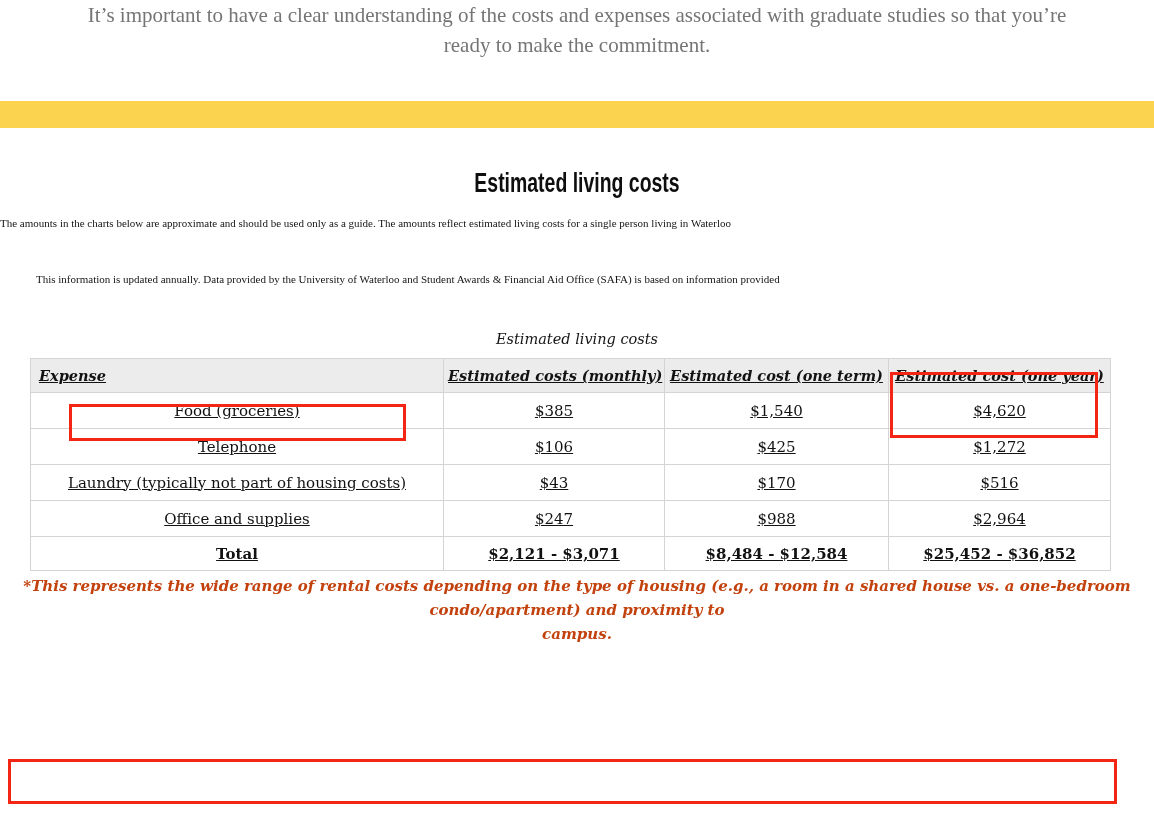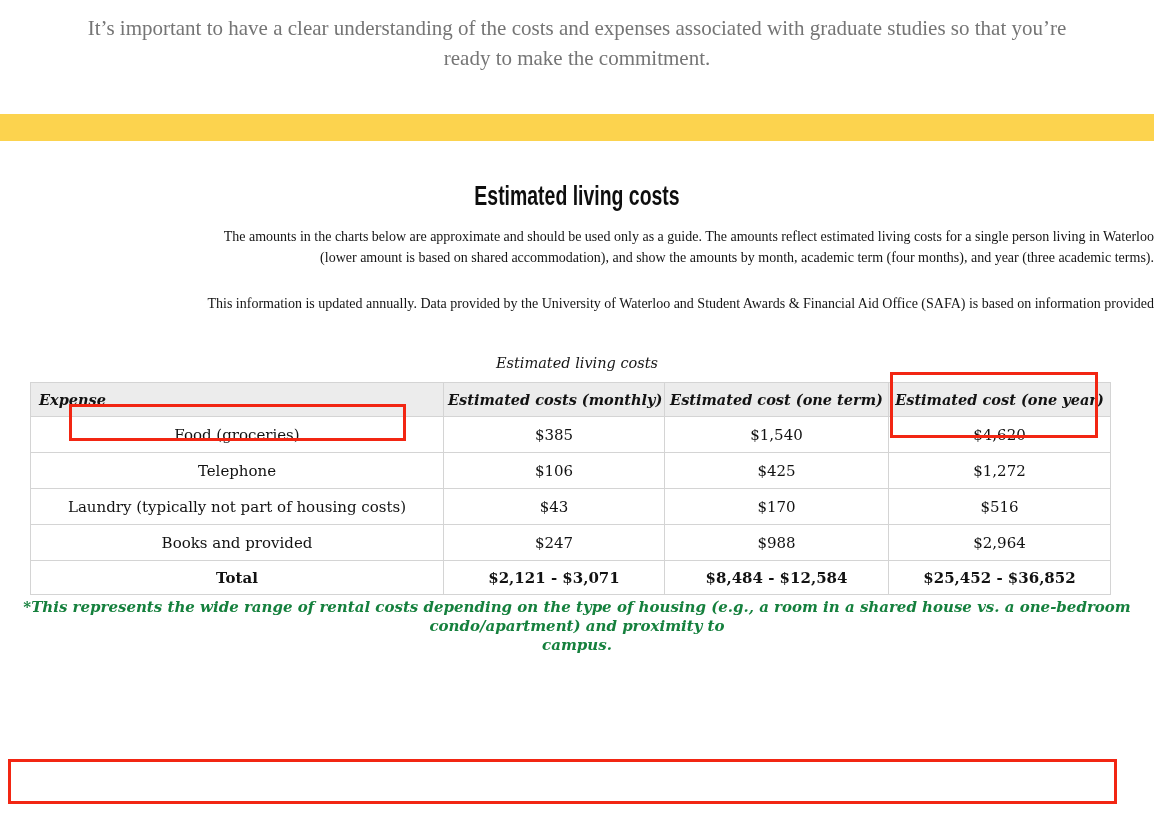--- a/index.html
+++ b/index.html
@@ -7,21 +7,20 @@
     position: relative;
     width: 1154px;
     height: 833px;
     background: #ffffff;
     overflow: hidden;
     font-family: "Liberation Serif", serif;
   }
 
   
   .intro {
-    padding-top: 13px;
     height: 60px;
     text-align: center;
     color: #757575;
     font-size: 21px;
     line-height: 30px;
     margin-bottom: 41px;
   }
   .intro .line { white-space: nowrap; }
 
   
@@ -42,28 +41,28 @@
     font-weight: bold;
     font-size: 27px;
     color: #0e0e0e;
     transform: scaleX(0.72);
     transform-origin: center top;
     letter-spacing: 0px;
   }
 
   .body-par {
     margin: 0;
-    text-align: right;
+    text-align: left;
     color: #141414;
-    font-size: 14px;
+    font-size: 11px;
     line-height: 21px;
     height: 42px;
   }
   .body-par.p1 { margin-top: 16px; }
-  .body-par.p2 { margin-top: 25px; }
+  .body-par.p2 { margin-top: 14px; padding-left: 36px; }
   .body-par .line { white-space: nowrap; }
 
   .table-caption {
     margin-top: 19px;
     height: 18px;
     line-height: 18px;
     text-align: center;
     font-family: "DejaVu Serif", serif;
     font-style: italic;
     font-size: 14.5px;
@@ -72,20 +71,21 @@
 
   
   table.costs {
     margin: 10px 0 0 30px;
     width: 1080px;
     table-layout: fixed;
     border-collapse: collapse;
     font-family: "DejaVu Serif", serif;
     font-size: 15px;
     color: #121212;
+    text-decoration: underline;
   }
   table.costs col.c-expense { width: 413px; }
   table.costs col.c-monthly { width: 221px; }
   table.costs col.c-term    { width: 224px; }
   table.costs col.c-year    { width: 222px; }
   table.costs th, table.costs td {
     border: 1px solid #d4d4d4;
     padding: 0 4px;
     vertical-align: middle;
     text-align: center;
@@ -105,22 +105,22 @@
   table.costs tr.total-row td { height: 34px; font-weight: bold; }
 
   
   .footnote {
     padding-top: 3px;
     text-align: center;
     font-family: "DejaVu Serif", serif;
     font-weight: bold;
     font-style: italic;
     font-size: 15px;
-    line-height: 19px;
-    color: #15803d;
+    line-height: 24px;
+    color: #c2410c;
   }
 
   
   .annotation-box {
     position: absolute;
     border: 3px solid #f22613;
     box-sizing: border-box;
     pointer-events: none;
     background: transparent;
   }
@@ -137,21 +137,20 @@
     <div class="line">It’s important to have a clear understanding of the costs and expenses associated with graduate studies so that you’re</div>
     <div class="line">ready to make the commitment.</div>
   </div>
 
   <div class="divider-bar"></div>
 
   <h1 class="section-title">Estimated living costs</h1>
 
   <p class="body-par p1">
     <span class="line">The amounts in the charts below are approximate and should be used only as a guide. The amounts reflect estimated living costs for a single person living in Waterloo</span><br>
-    <span class="line">(lower amount is based on shared accommodation), and show the amounts by month, academic term (four months), and year (three academic terms).</span>
   </p>
 
   <p class="body-par p2">
     <span class="line">This information is updated annually. Data provided by the University of Waterloo and Student Awards &amp; Financial Aid Office (SAFA) is based on information provided</span><br>
   </p>
 
   <div class="table-caption">Estimated living costs</div>
 
   <table class="costs">
     <colgroup>
@@ -181,21 +180,21 @@
         <td>$425</td>
         <td>$1,272</td>
       </tr>
       <tr>
         <td>Laundry (typically not part of housing costs)</td>
         <td>$43</td>
         <td>$170</td>
         <td>$516</td>
       </tr>
       <tr>
-        <td>Books and provided</td>
+        <td>Office and supplies</td>
         <td>$247</td>
         <td>$988</td>
         <td>$2,964</td>
       </tr>
       <tr class="total-row">
         <td>Total</td>
         <td>$2,121 - $3,071</td>
         <td>$8,484 - $12,584</td>
         <td>$25,452 - $36,852</td>
       </tr>

